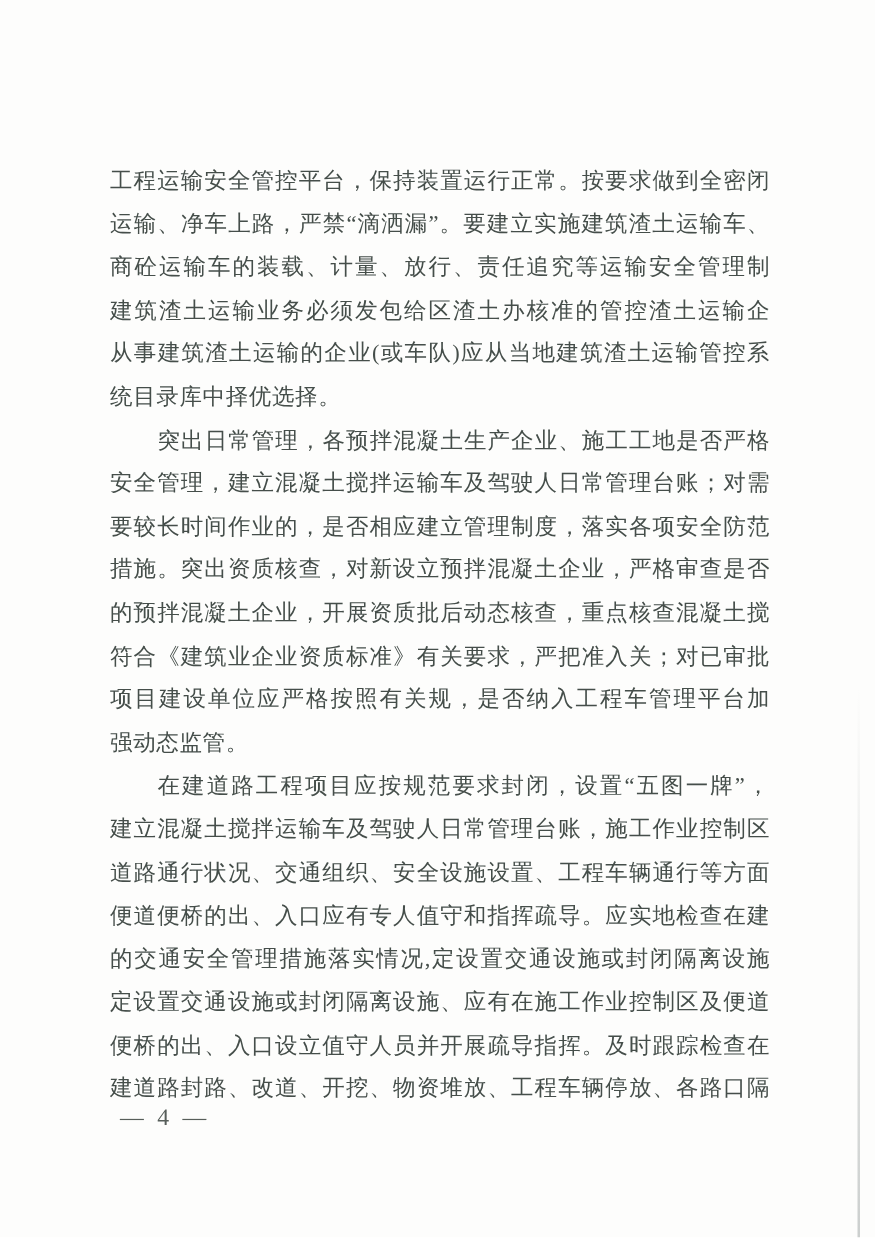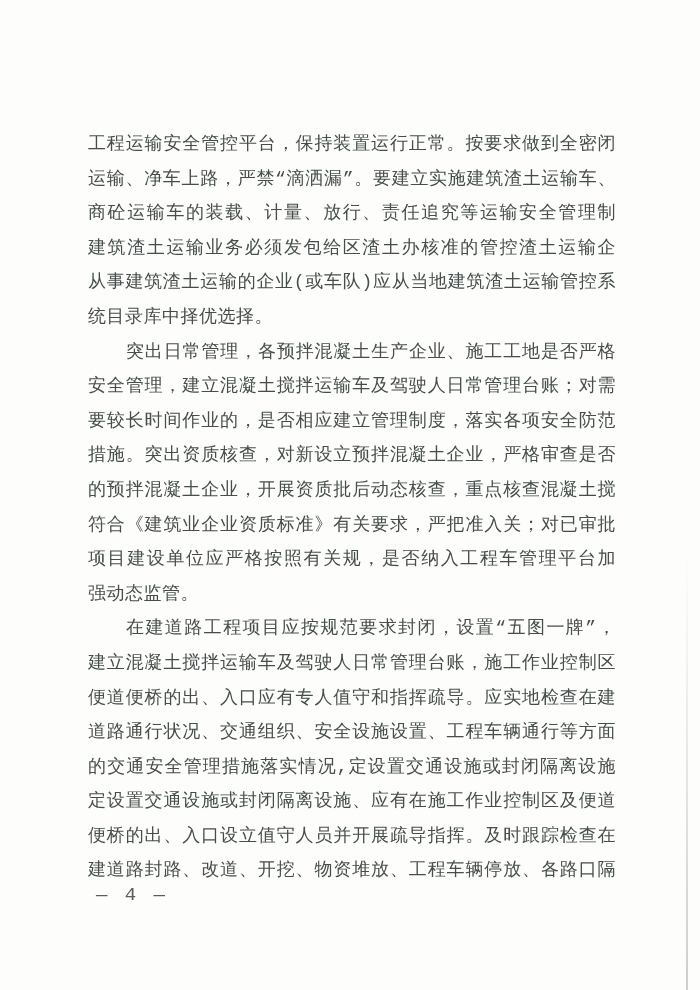--- a/index.html
+++ b/index.html
@@ -1,21 +1,21 @@
 <!DOCTYPE html>
 <html style="--paper: #fdfdfc; --ink: #454e4a; --ink-light: #575e5a; --edge: #c3c7c6;"><head>
 <meta charset="utf-8">
 <style>
   :root {
     --paper: #fdfdfc;
     --ink: #454e4a;
     --ink-light: #575e5a;
     --edge: #c3c7c6;
   }
-  * { margin: 0; padding: 0; box-sizing: border-box; font-family: Liberation Mono, monospace; }
+  * { margin: 0; padding: 0; box-sizing: border-box; }
   html, body { background: #ffffff; }
   body {
     width: 700px;
     height: 990px;
     position: relative;
     overflow: hidden;
     font-family: "Liberation Serif", "DejaVu Serif", serif;
   }
   .page {
     position: absolute;
@@ -89,22 +89,22 @@
       <div class="line full">措施。突出资质核查，对新设立预拌混凝土企业，严格审查是否</div>
       <div class="line full">的预拌混凝土企业，开展资质批后动态核查，重点核查混凝土搅</div>
       <div class="line full">符合《建筑业企业资质标准》有关要求，严把准入关；对已审批</div>
       <div class="line full">项目建设单位应严格按照有关规，是否纳入工程车管理平台加</div>
       <div class="line">强动态监管。</div>
     </div>
 
     <div>
       <div class="line full indent">在建道路工程项目应按规范要求封闭，设置“五图一牌”，</div>
       <div class="line full">建立混凝土搅拌运输车及驾驶人日常管理台账，施工作业控制区及</div>
+      <div class="line full">道路通行状况、交通组织、安全设施设置、工程车辆通行等方面</div>
       <div class="line full">便道便桥的出、入口应有专人值守和指挥疏导。应实地检查在建</div>
-      <div class="line full">道路通行状况、交通组织、安全设施设置、工程车辆通行等方面</div>
       <div class="line full">的交通安全管理措施落实情况,定设置交通设施或封闭隔离设施</div>
       <div class="line full">定设置交通设施或封闭隔离设施、应有在施工作业控制区及便道</div>
       <div class="line full">便桥的出、入口设立值守人员并开展疏导指挥。及时跟踪检查在</div>
       <div class="line full">建道路封路、改道、开挖、物资堆放、工程车辆停放、各路口隔</div>
     </div>
 
   </div>
 
   <div class="page-number">— 4 —</div>
 

